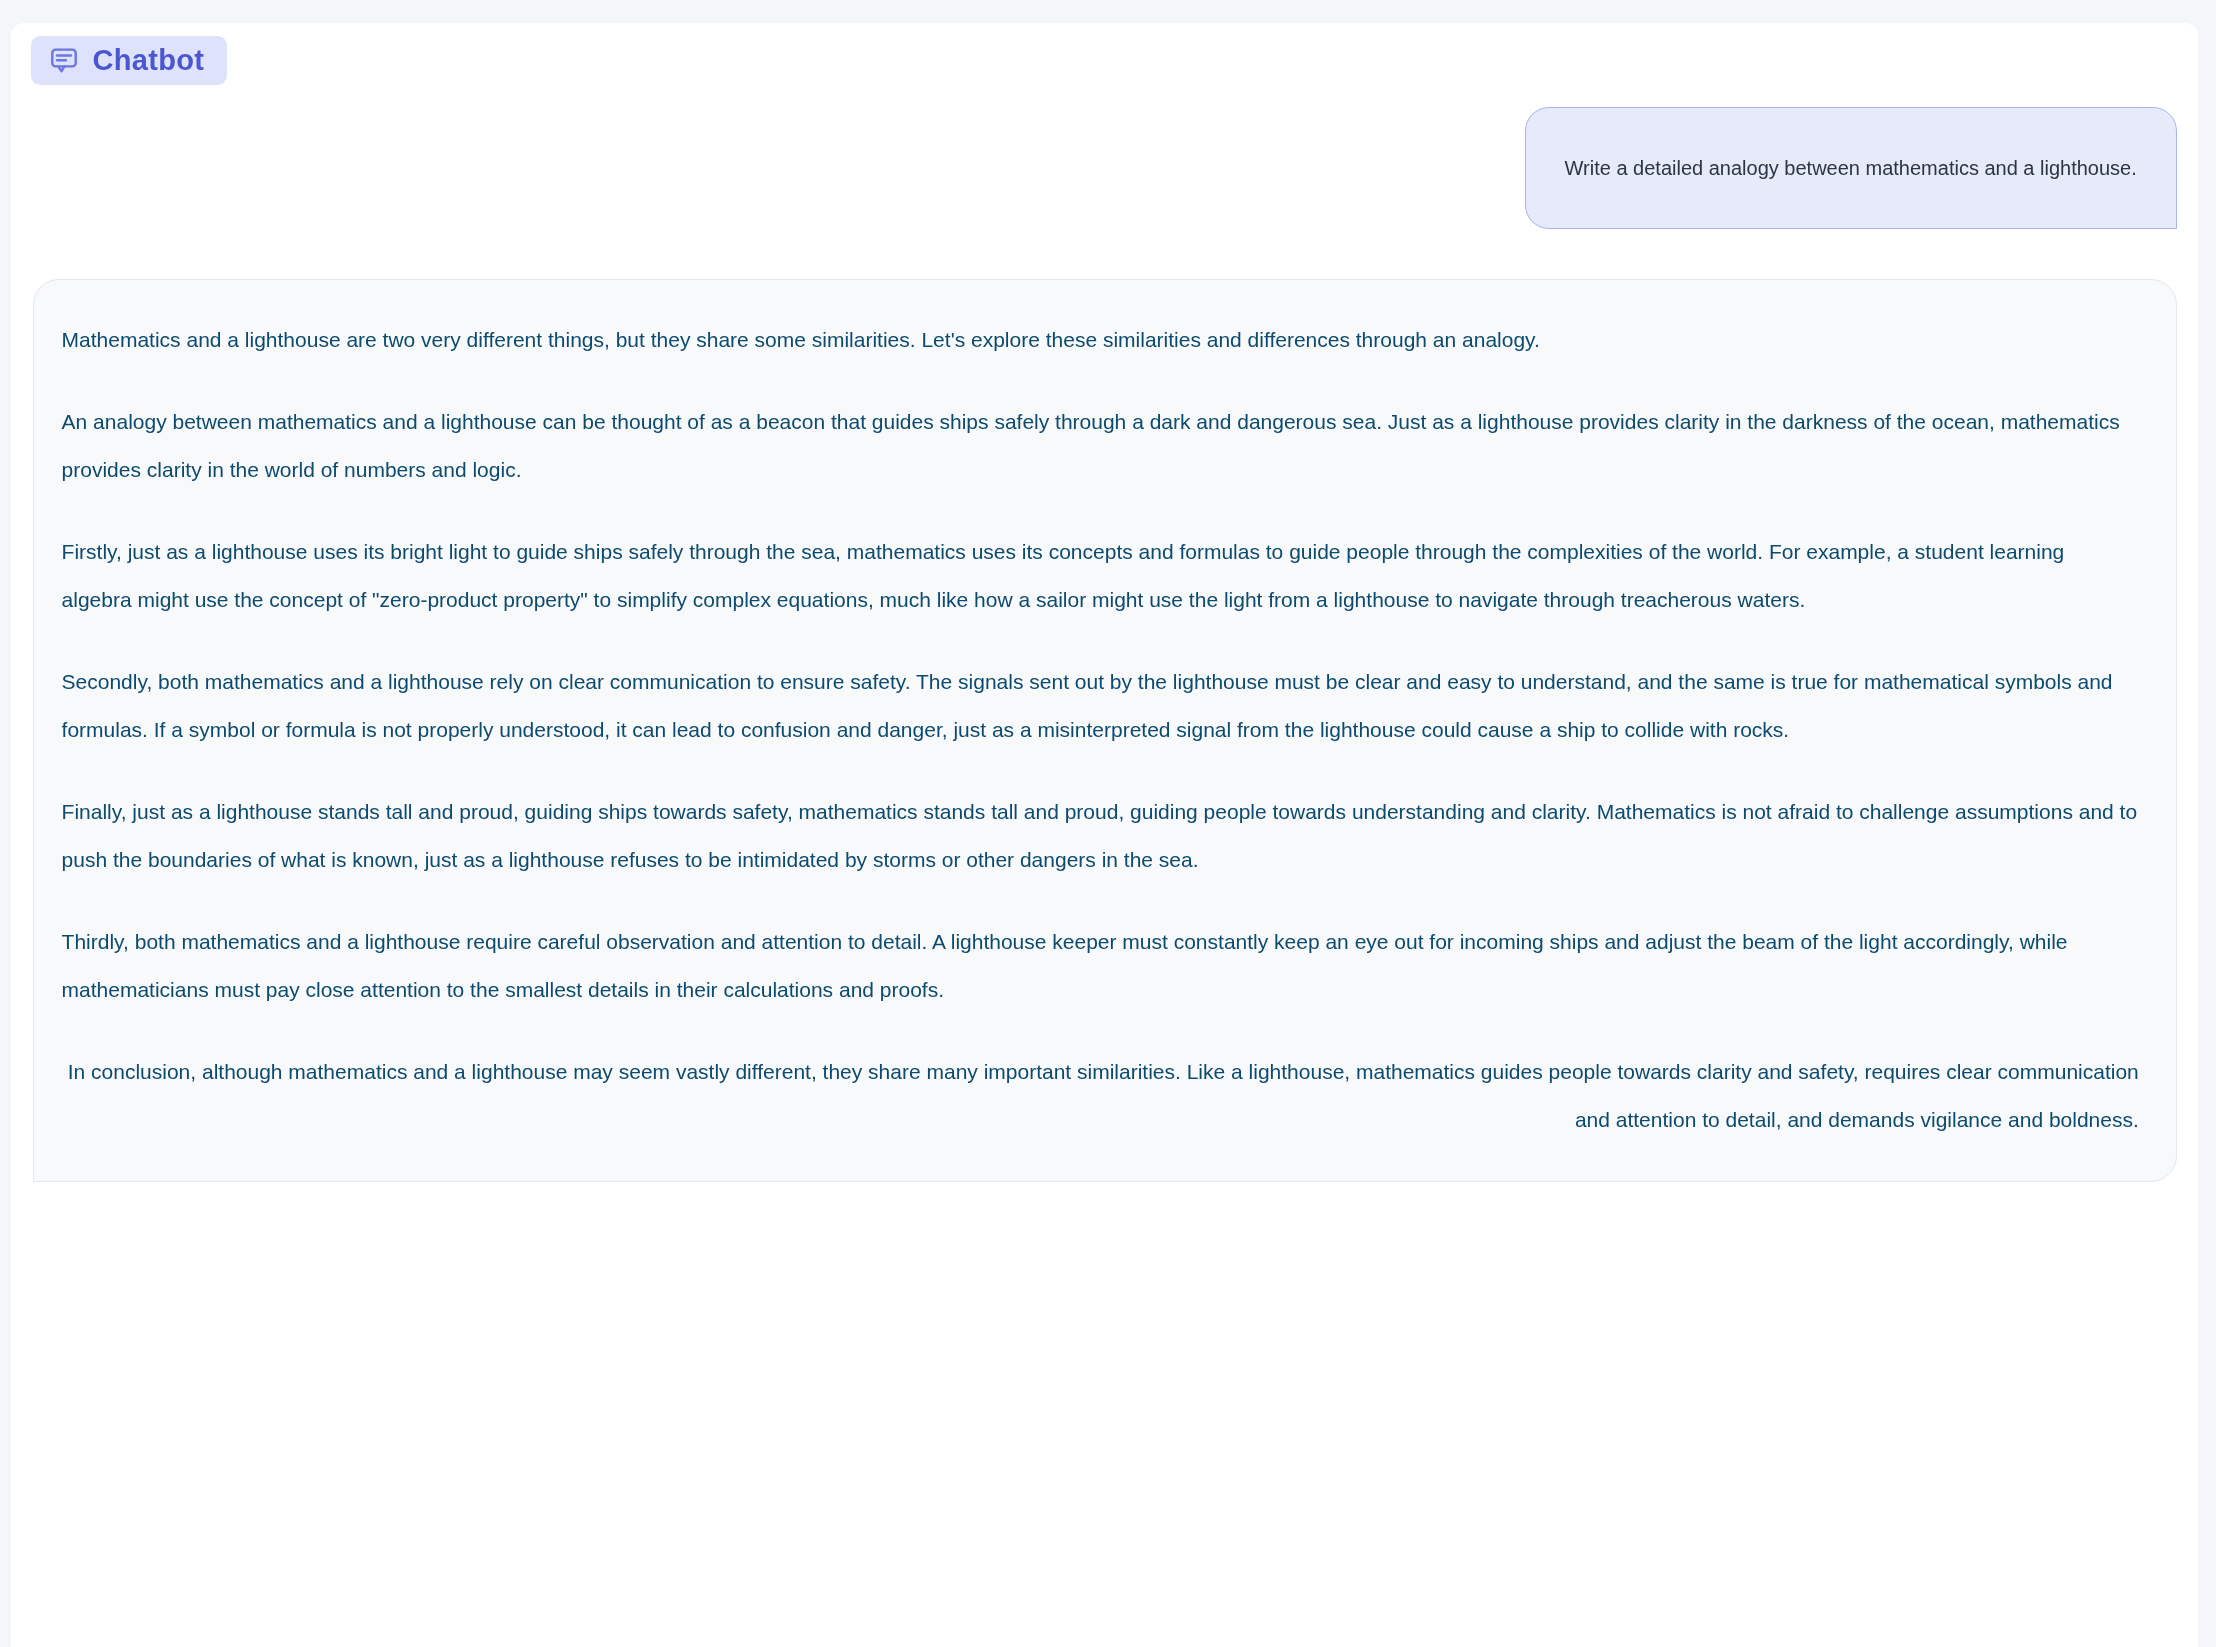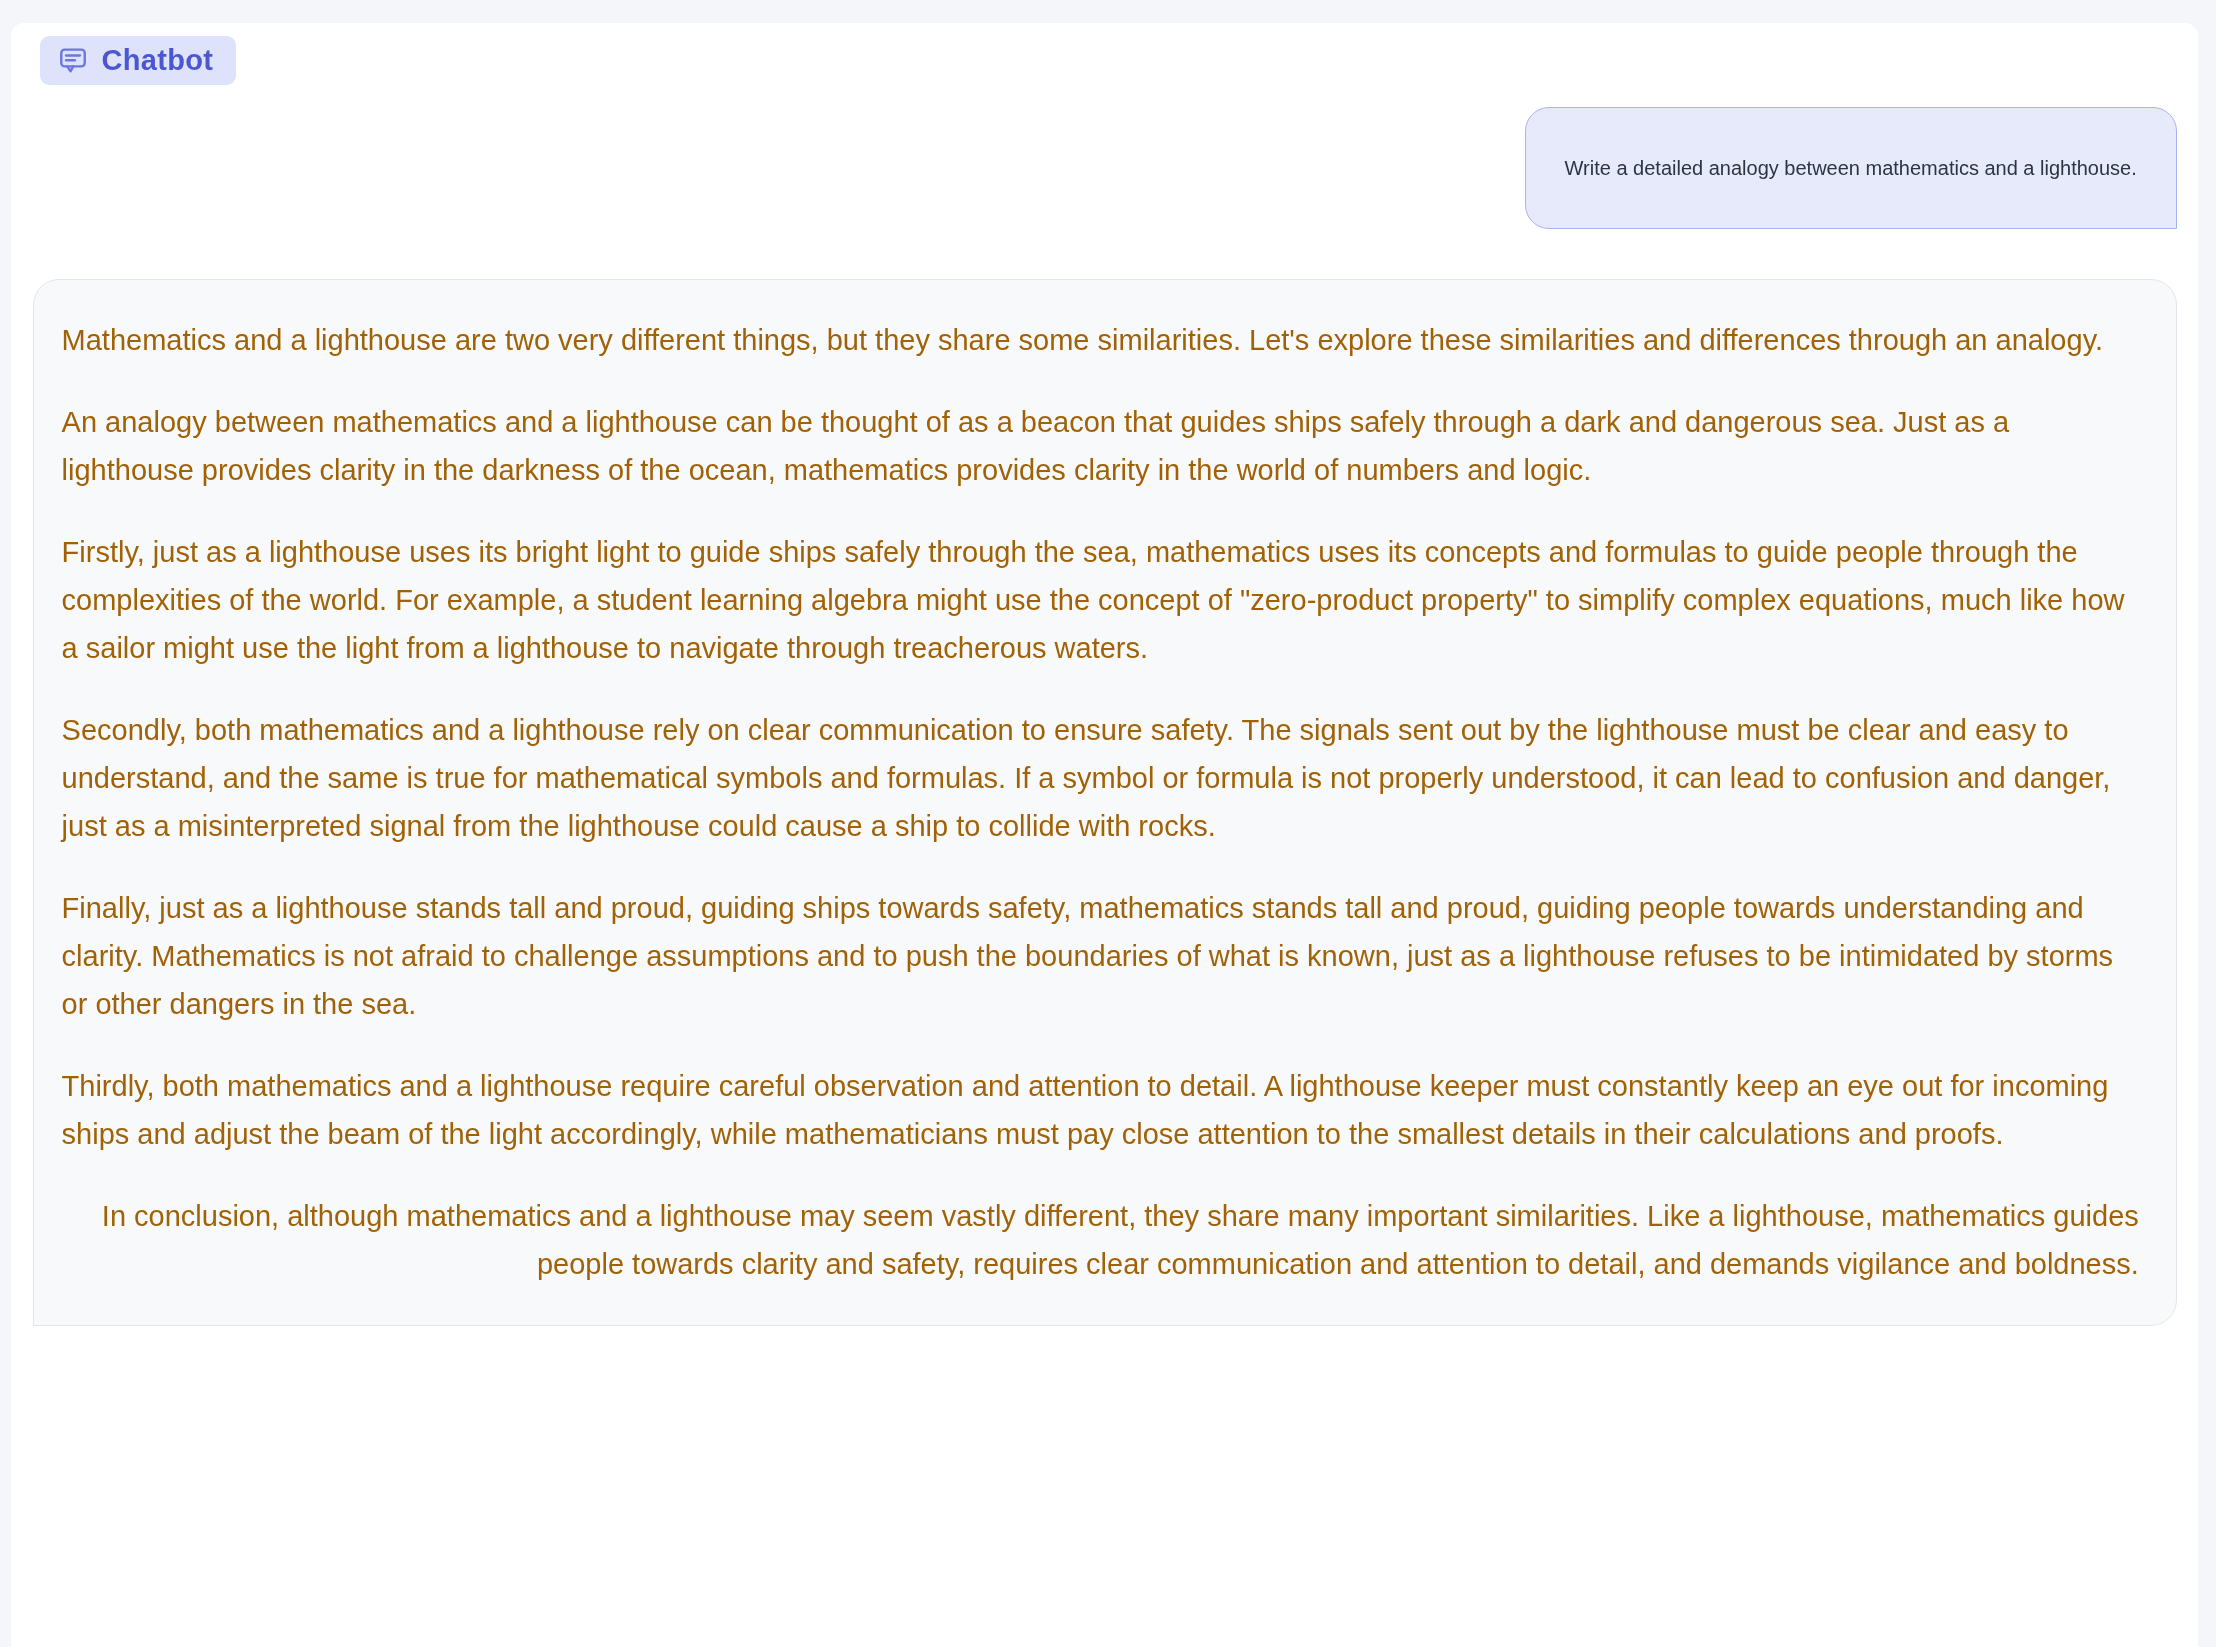--- a/index.html
+++ b/index.html
@@ -22,21 +22,21 @@
     border-radius: 13px 13px 0 0;
     padding: 13px 9.4px 0 9.4px;
   }
   .label-chip {
     display: inline-flex;
     align-items: flex-start;
     gap: 13px;
     background: #dee3fb;
     border-radius: 9.4px;
     padding: 8.4px 22.5px 8.4px 17px;
-    margin-left: 19px;
+    margin-left: 10px;
   }
   .label-chip .chip-icon {
     display: inline-flex;
     width: 32px;
     height: 32px;
   }
   .label-chip .chip-text {
     font-size: 29px;
     font-weight: bold;
     color: #4a57d0;
@@ -61,23 +61,23 @@
     max-width: 1499px;
   }
   .bot-row {
     margin-top: 50px;
   }
   .bot-panel {
     background: #f8f9fb;
     border: 1.9px solid #e3e6ec;
     border-radius: 26px 26px 26px 0;
     padding: 36px 37px 37px 28px;
-    font-size: 29px;
+    font-size: 21px;
     line-height: 48px;
-    color: #a16207;
+    color: #0c4a6e;
   }
   .bot-panel p {
     margin: 0 0 34px 0;
   }
   .bot-panel p:last-child {
     margin-bottom: 0;
     text-align: right;
   }
 </style>
 </head>

